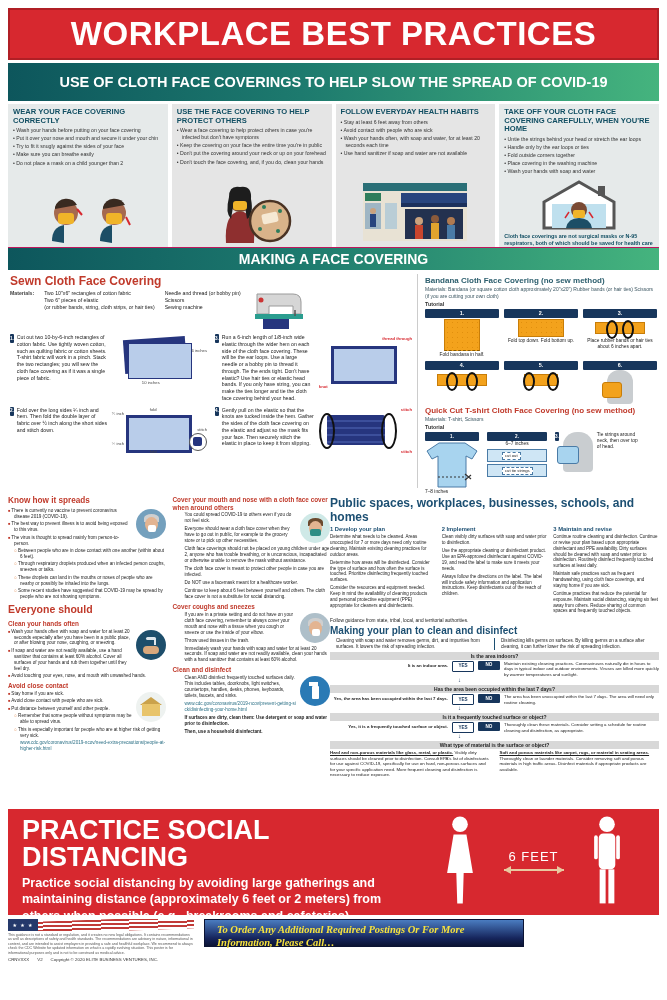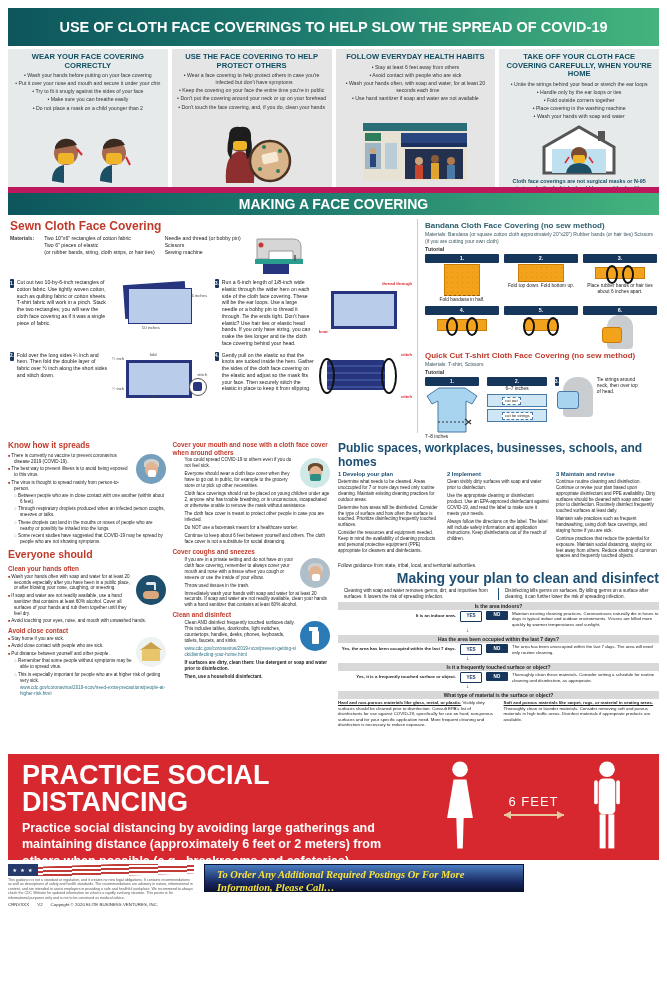--- a/index.html
+++ b/index.html
@@ -4,21 +4,21 @@
 <style>
   html,body{margin:0;padding:0;background:#fff;}
   body{width:667px;height:1000px;font-family:"Liberation Sans",sans-serif;color:#222;}
   .poster{width:667px;height:1000px;box-sizing:border-box;padding:8px;position:relative;background:#fff;overflow:hidden;}
   
   .hdr{height:52px;background:#d7282f;border:2px solid #b01f25;box-sizing:border-box;display:flex;align-items:center;justify-content:center;margin-bottom:3px;}
   .hdr span{color:#fff;font-weight:bold;font-size:33px;letter-spacing:.5px;}
   .tbanner,.mbanner,.shdr{background:linear-gradient(90deg,#0d565c 0%,#1d7a6e 45%,#45b47e 100%);color:#fff;display:flex;align-items:center;justify-content:center;}
   .tbanner{height:38px;font-weight:bold;font-size:14.5px;}
   
-  .cols{height:147px;display:flex;gap:4px;padding:3px 0 0 0;box-sizing:border-box;border-bottom:6px solid #be185d;text-align:center;}
+  .cols{height:147px;display:flex;gap:4px;padding:3px 0 0 0;box-sizing:border-box;border-bottom:1px solid #be185d;}
   .col{flex:1;padding:4px 5px;box-sizing:border-box;overflow:hidden;display:flex;flex-direction:column;}
   .colg{background:#e6eaea;}
   .colw{background:#e5e5e5;}
   .col h4{margin:0 0 2px 0;font-size:7.6px;color:#124f63;line-height:1.15;}
   ul.b{margin:0;padding:0;list-style:none;font-size:5.2px;line-height:1.35;color:#333;}
   ul.b li{padding-left:5px;text-indent:-5px;margin-bottom:1px;}
   ul.b li::before{content:"• ";}
   .ill{flex:1;display:flex;align-items:flex-end;justify-content:center;padding-top:2px;}
   .note{font-size:5.4px;font-weight:bold;color:#124f63;line-height:1.3;margin-top:3px;}
   
@@ -63,21 +63,21 @@
   .tsteps{display:flex;gap:8px;margin-top:2px;}
   .tstep{font-size:4.8px;line-height:1.25;position:relative;}
   .strip1{width:58px;height:11px;background:#cfe6f5;border:1px solid #4a7ba6;position:relative;margin:2px 0;}
   .strip1 span{position:absolute;left:14px;top:2px;font-size:4.2px;border:1px dashed #4a7ba6;padding:0 2px;background:#fff;}
   .ghead{width:30px;height:40px;background:#c9cdd0;border-radius:14px 14px 4px 4px;position:relative;}
   .gmask{position:absolute;left:-6px;top:14px;width:20px;height:16px;background:#a8d4ef;border:1px solid #4a7ba6;border-radius:3px;}
   
   .shdrrow{display:flex;gap:6px;margin-top:3px;height:30px;}
   .shdr{flex:1;font-weight:bold;font-size:14.5px;}
   
-  .content{display:flex;gap:8px;margin-top:3px;height:310px;}
+  .content{display:flex;margin-top:3px;height:310px;}
   .protect{width:322px;overflow:hidden;}
   .guidance{flex:1;overflow:hidden;}
   .pcols{display:flex;gap:7px;}
   .pcol{flex:1;min-width:0;font-size:4.6px;line-height:1.3;}
   .pcol h4{margin:1px 0;font-size:8.2px;color:#c03a2b;}
   .pcol h3{margin:3px 0 1px 0;font-size:10.5px;color:#c03a2b;}
   .pcol h5{margin:3px 0 1px 0;font-size:6.4px;color:#c03a2b;line-height:1.2;}
   ul.sq,ul.ci{margin:0;padding:0;list-style:none;}
   ul.sq li{padding-left:6px;text-indent:-6px;margin-bottom:1.5px;}
   ul.sq li::before{content:"■ ";color:#c03a2b;font-size:3.8px;}
@@ -99,21 +99,21 @@
   .ibottle{position:absolute;left:12px;top:10px;width:7px;height:13px;background:#fff;border-radius:1px;}
   .ibottle::after{content:"";position:absolute;left:-3px;top:-4px;width:9px;height:4px;background:#fff;}
   
   .guidance h4{margin:1px 0 2px 0;font-size:12px;color:#1c4f72;}
   .gcols{display:flex;gap:6px;}
   .gcol{flex:1;min-width:0;font-size:4.5px;line-height:1.28;}
   .gcol h6{margin:0 0 1px 0;font-size:5.8px;color:#1c4f72;}
   .gcol p{margin:0 0 2.5px 0;}
   .follow{font-size:4.8px;margin:1px 0 2px 0;}
   .planbox{margin:2px 0;}
-  .planbox h5{margin:0 0 2px 0;text-align:right;font-size:14px;color:#1c4f72;}
+  .planbox h5{margin:0 0 2px 0;text-align:left;font-size:10px;color:#1c4f72;}
   .plancols{display:flex;gap:0;font-size:4.6px;line-height:1.3;}
   .plancols>div{flex:1;padding:0 6px;}
   .plancols>div:first-child{border-right:1px solid #1c4f72;}
   .qbar{background:#d8d8d8;text-align:center;font-weight:bold;font-size:5px;padding:1px 0;margin:2px 0 1px 0;}
   .frow{display:grid;grid-template-columns:118px 22px 22px 1fr;gap:4px;align-items:start;font-size:4.4px;line-height:1.25;}
   .fleft{text-align:right;font-weight:bold;padding-top:2px;}
   .yes,.no{height:9px;display:flex;align-items:center;justify-content:center;font-weight:bold;font-size:4.6px;border-radius:1px;}
   .yes{border:1px solid #17365c;color:#17365c;background:#fff;}
   .no{background:#17365c;color:#fff;}
   .darr{font-size:6px;color:#17365c;margin-left:128px;line-height:1;}
@@ -137,20 +137,23 @@
   .legal{font-size:3.6px;line-height:1.25;color:#555;margin:0;}
   .codeline{font-size:4.4px;color:#333;margin-top:2px;display:flex;gap:8px;}
   .orderbox{width:320px;height:28px;background:linear-gradient(180deg,#4a7cc0 0%,#16255c 70%,#0b1333);color:#f7e23d;font-family:"Liberation Serif",serif;font-style:italic;font-weight:bold;font-size:10.5px;line-height:1.2;padding:4px 12px;box-sizing:border-box;border:1px solid #0b1333;}
   svg{display:block;}
 </style>
 </head>
 <body>
 
 <div class="poster">
 
+  <div class="hdr">
+    <span>WORKPLACE BEST PRACTICES</span>
+  </div>
   <div class="tbanner">
     <span>USE OF CLOTH FACE COVERINGS TO HELP SLOW THE SPREAD OF COVID-19</span>
   </div>
 
   <div class="cols">
     <div class="col colg">
       <h4>WEAR YOUR FACE COVERING CORRECTLY</h4>
       <ul class="b">
 
       <li>Wash your hands before putting on your face covering</li>

